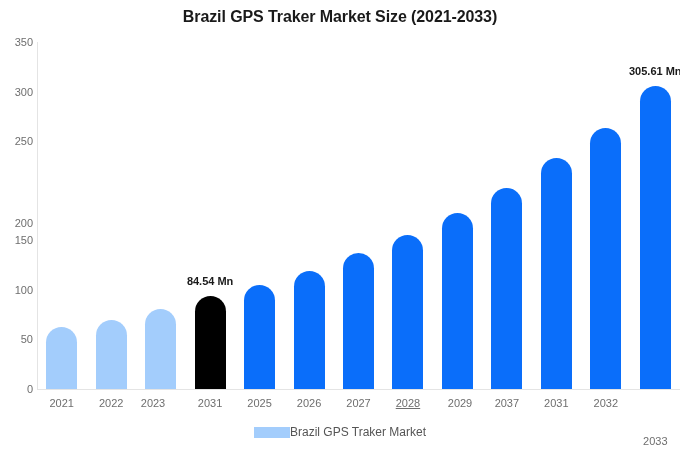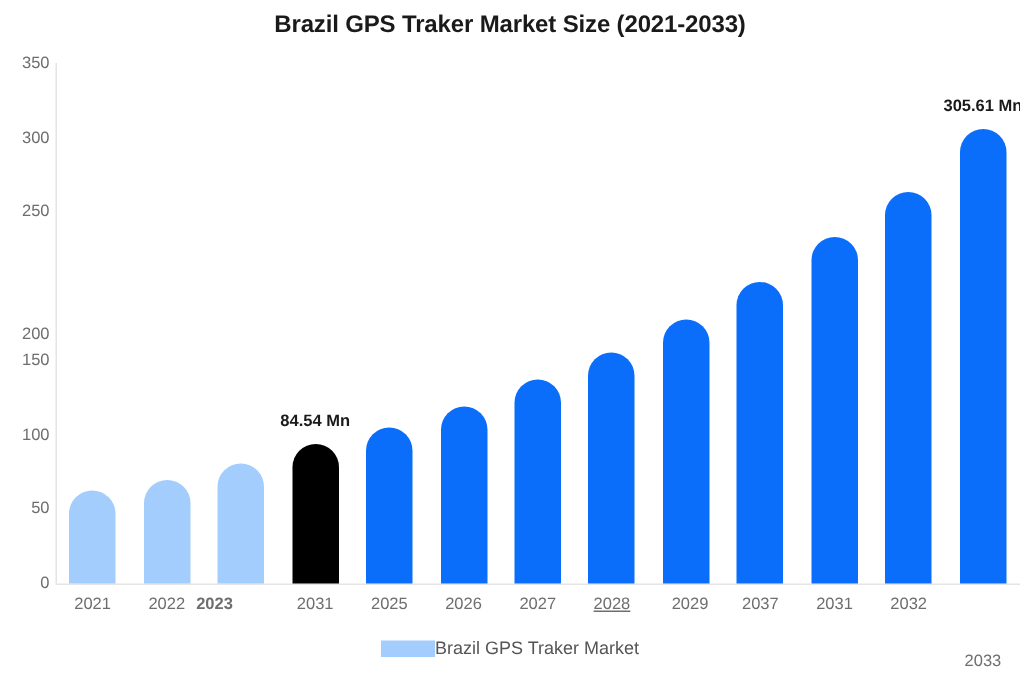--- a/index.html
+++ b/index.html
@@ -147,21 +147,21 @@
       <div class="y-tick" style="top: 91.5714px;">300</div>
       <div class="y-tick" style="top: 42px;">350</div>
     </div>
 
   <div class="bars-layer" id="bars-layer">
       <div class="bar" title="2021: 62.5" style="left: 46.2308px; top: 327.036px; width: 31px; height: 61.9643px; background: rgb(163, 205, 252);"></div>
       <div class="x-tick" style="left: 61.7308px;">2021</div>
       <div class="bar" title="2022: 69.5" style="left: 95.6923px; top: 320.096px; width: 31px; height: 68.9043px; background: rgb(163, 205, 252);"></div>
       <div class="x-tick" style="left: 111.192px;">2022</div>
       <div class="bar" title="2023: 80.5" style="left: 145.154px; top: 309.19px; width: 31px; height: 79.81px; background: rgb(163, 205, 252);"></div>
-      <div class="x-tick" style="left: 143px; font-weight: bold;">2023</div>
+      <div class="x-tick" style="left: 153px;">2023</div>
       <div class="bar" title="2024: 94.08" style="left: 194.615px; top: 295.726px; width: 31px; height: 93.2736px; background: rgb(0, 0, 0);"></div>
       <div class="x-tick" style="left: 210.115px;">2031</div>
       <div class="bar" title="2025: 104.5" style="left: 244.077px; top: 285.396px; width: 31px; height: 103.604px; background: rgb(10, 110, 250);"></div>
       <div class="x-tick" style="left: 259.577px;">2025</div>
       <div class="bar" title="2026: 119.5" style="left: 293.538px; top: 270.524px; width: 31px; height: 118.476px; background: rgb(10, 110, 250);"></div>
       <div class="x-tick" style="left: 309.038px;">2026</div>
       <div class="bar" title="2027: 137" style="left: 343px; top: 253.174px; width: 31px; height: 135.826px; background: rgb(10, 110, 250);"></div>
       <div class="x-tick" style="left: 358.5px;">2027</div>
       <div class="bar" title="2028: 155" style="left: 392.462px; top: 235.329px; width: 31px; height: 153.671px; background: rgb(10, 110, 250);"></div>
       <div class="x-tick" style="left: 407.962px; text-decoration: underline;">2028</div>

